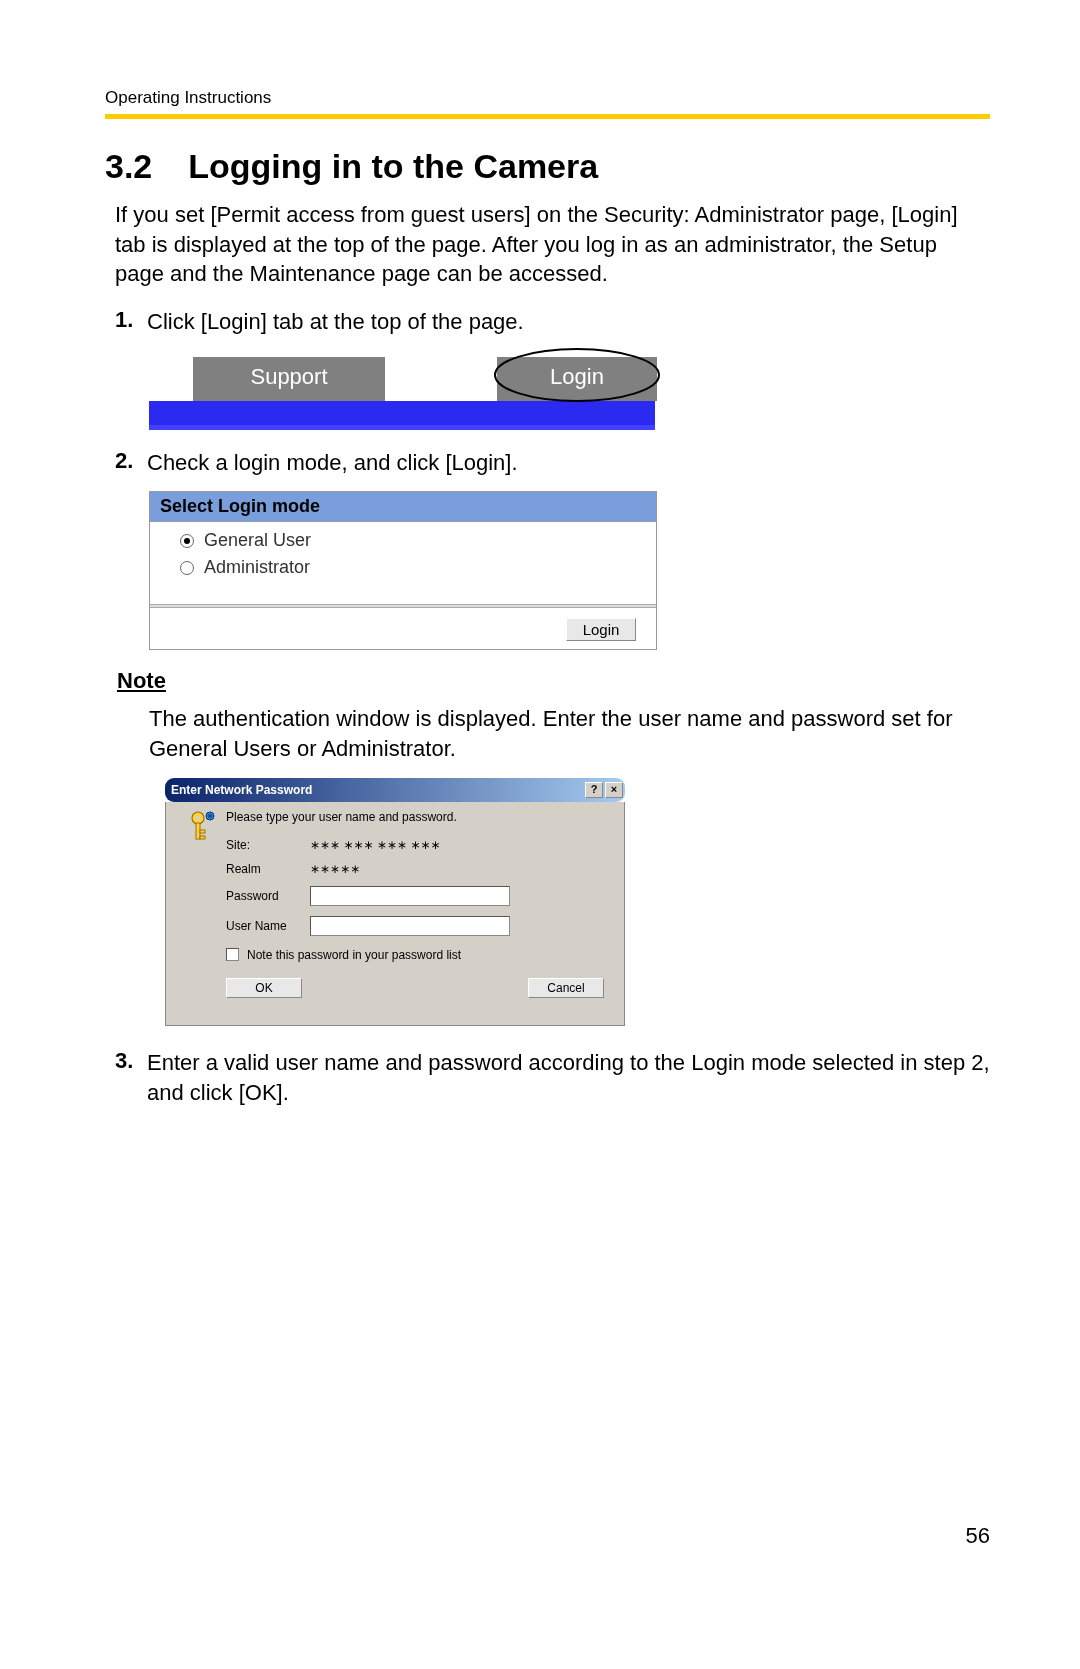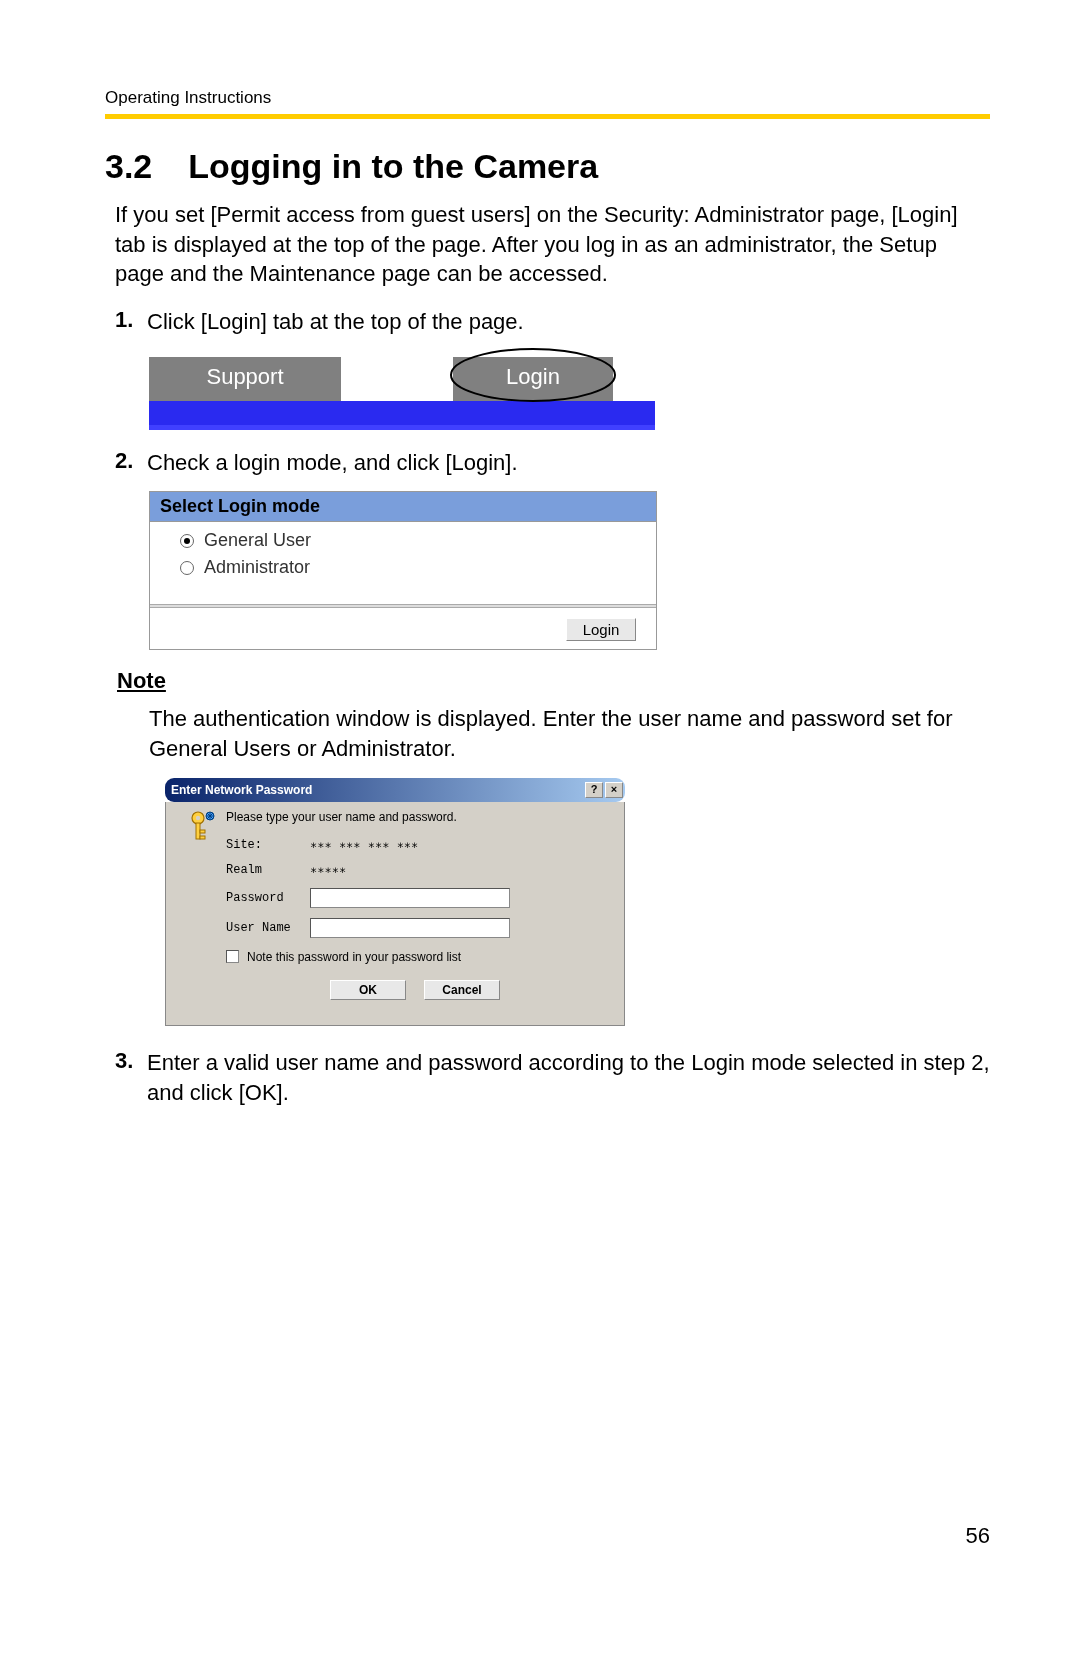--- a/index.html
+++ b/index.html
@@ -68,20 +68,21 @@
 
     
     .fig-tabs {
       width: 506px;
       position: relative;
     }
     .fig-tabs-top {
       height: 50px;
       background: #fff;
       position: relative;
+      margin-left: 44px;
     }
     .tab-support {
       position: absolute;
       left: 0;
       top: 6px;
       width: 192px;
       height: 44px;
       background: #808080;
       color: #fff;
       font-size: 22px;
@@ -255,21 +256,20 @@
       flex: 1;
     }
     .dlg-msg {
       font-size: 12px;
       margin-bottom: 14px;
     }
     .dlg-field {
       display: flex;
       align-items: center;
       margin-bottom: 10px;
-      font-family: Liberation Mono, monospace;
     }
     .dlg-label {
       width: 84px;
       font-size: 12px;
     }
     .dlg-value {
       font-size: 12px;
       color: #000;
     }
     .dlg-input {
@@ -290,24 +290,23 @@
       height: 13px;
       background: #fff;
       border: 1px solid #888;
       border-top-color: #555;
       border-left-color: #555;
       margin-right: 8px;
       flex-shrink: 0;
     }
     .dlg-footer {
       display: flex;
-      justify-content: center;
+      justify-content: space-between;
       gap: 18px;
       padding-right: 6px;
-      font-weight: bold;
     }
     .dlg-footer .btn-classic {
       min-width: 76px;
       font-size: 12px;
       padding: 2px 10px;
     }
 
     .key-icon-svg {
       display: block;
     }

